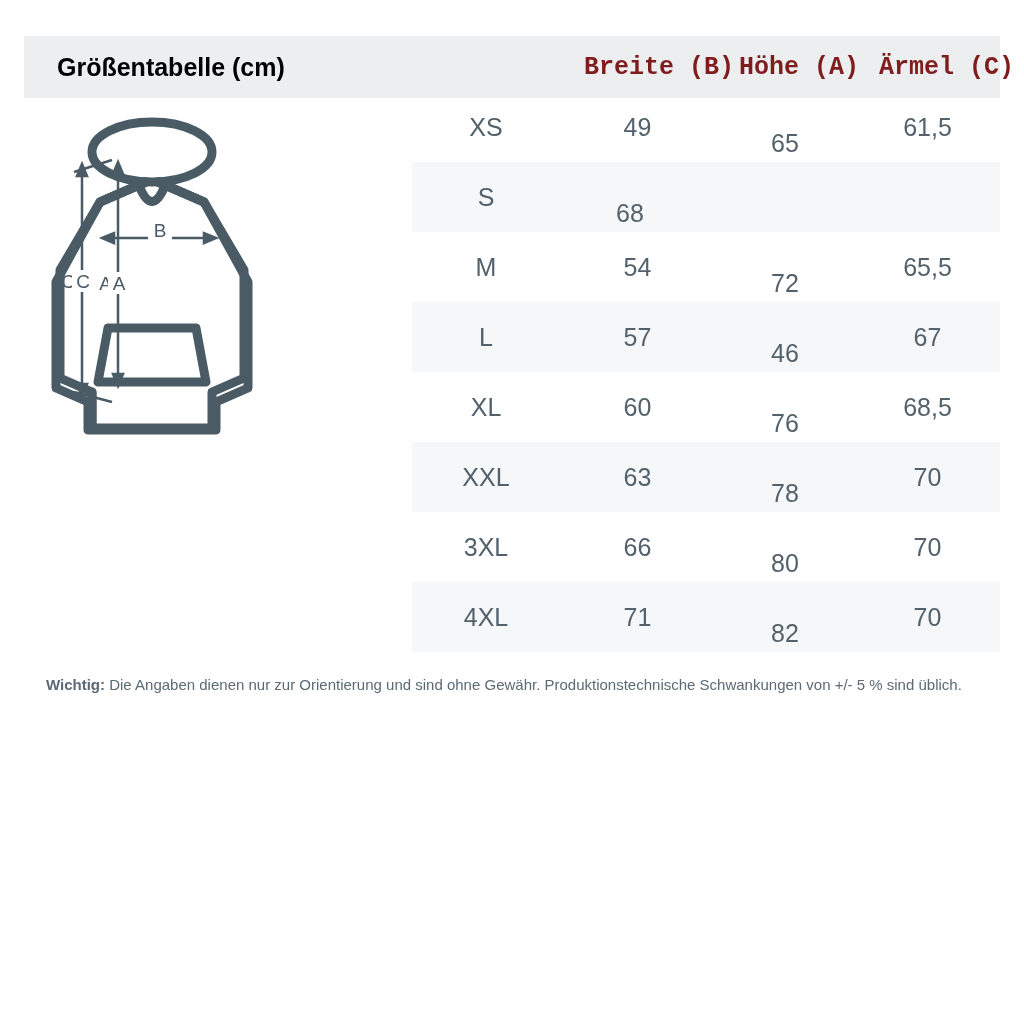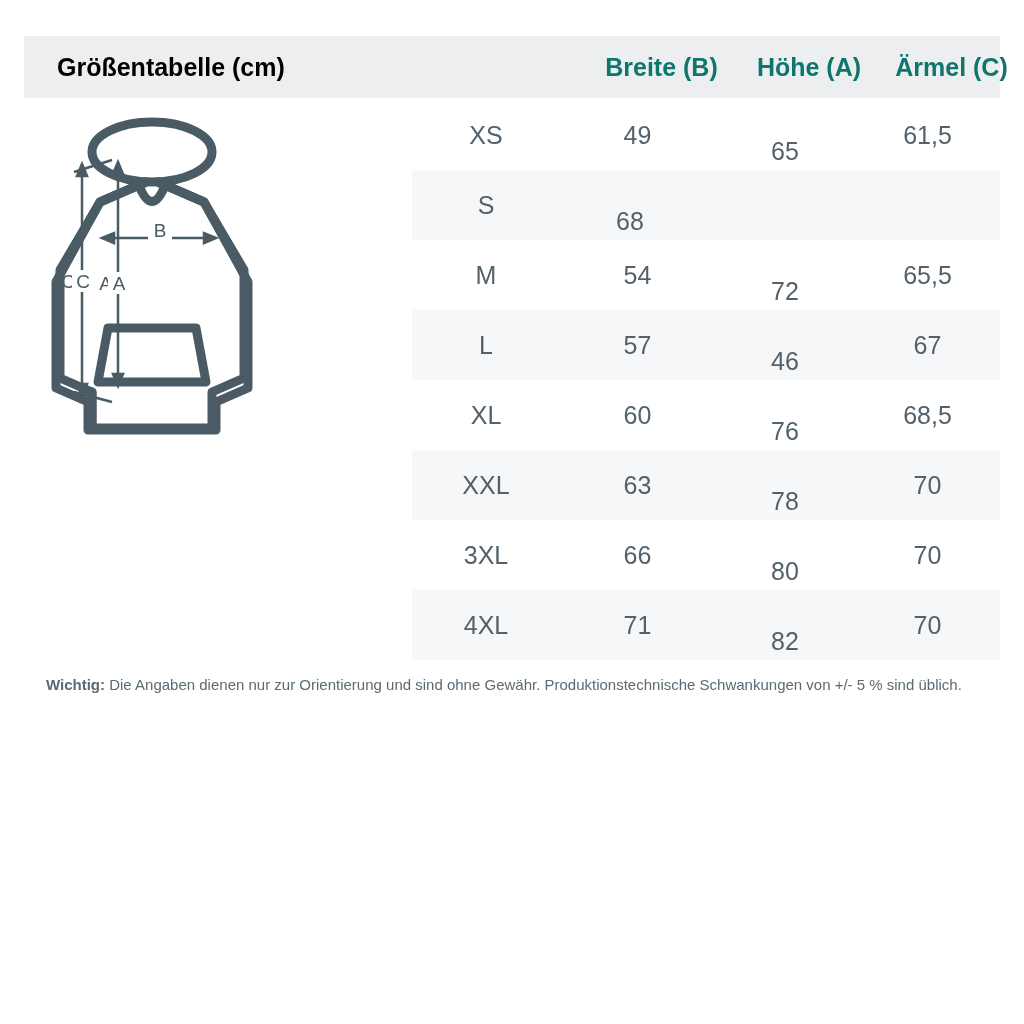--- a/index.html
+++ b/index.html
@@ -39,36 +39,37 @@
   .header-cols {
     position: absolute;
     left: 440px;
     top: 0;
     height: 62px;
     width: 560px;
     display: flex;
     align-items: center;
   }
   .hcol {
-    color: #0f766e;
+    color: #7f1d1d;
     font-size: 25px;
     font-weight: bold;
-    text-align: center;
+    text-align: left;
     white-space: nowrap;
+    font-family: Liberation Mono, monospace;
   }
   .hcol.size { width: 120px; }
   .hcol.b { width: 155px; }
   .hcol.a { width: 140px; }
   .hcol.c { width: 145px; }
 
   
   .table {
     position: absolute;
     left: 412px;
-    top: 100px;
+    top: 92px;
     width: 588px;
   }
   .row {
     display: flex;
     align-items: center;
     height: 70px;
   }
   .row.alt { background: #f6f7f8; }
   .cell {
     color: #52616b;

